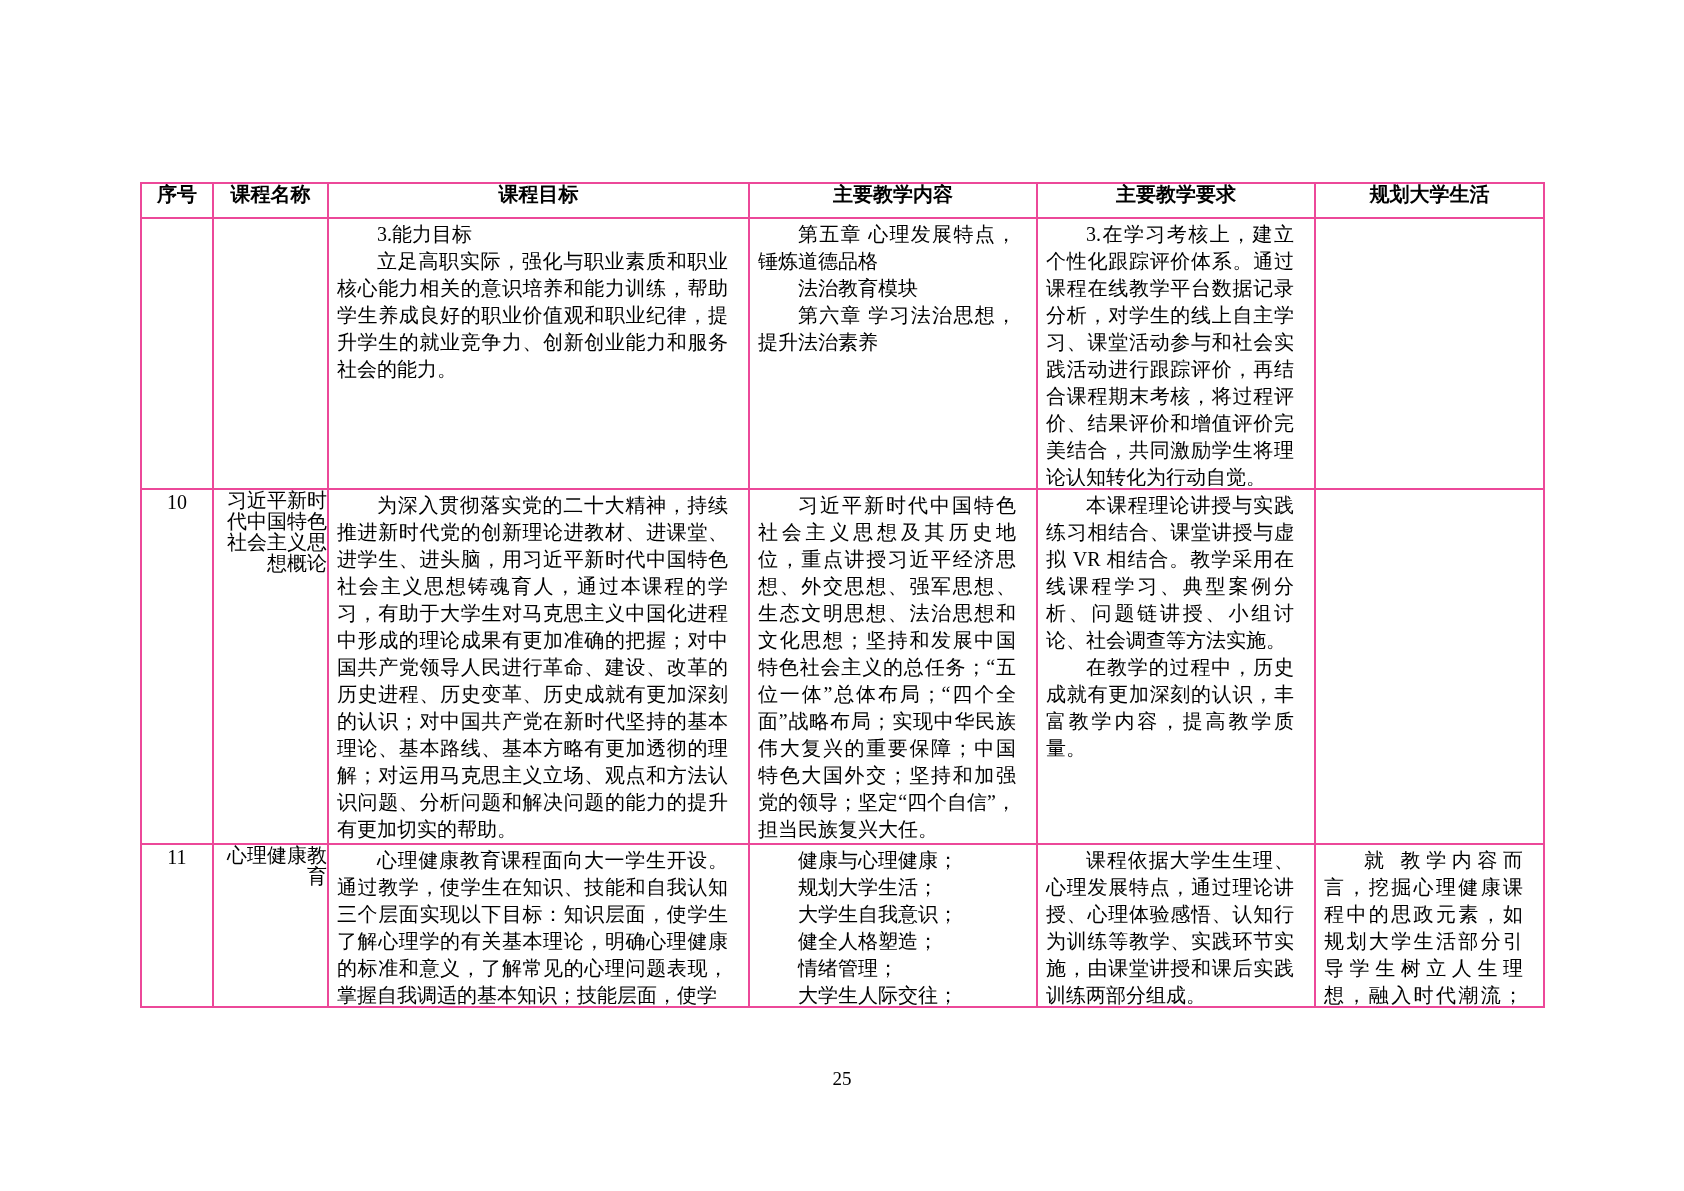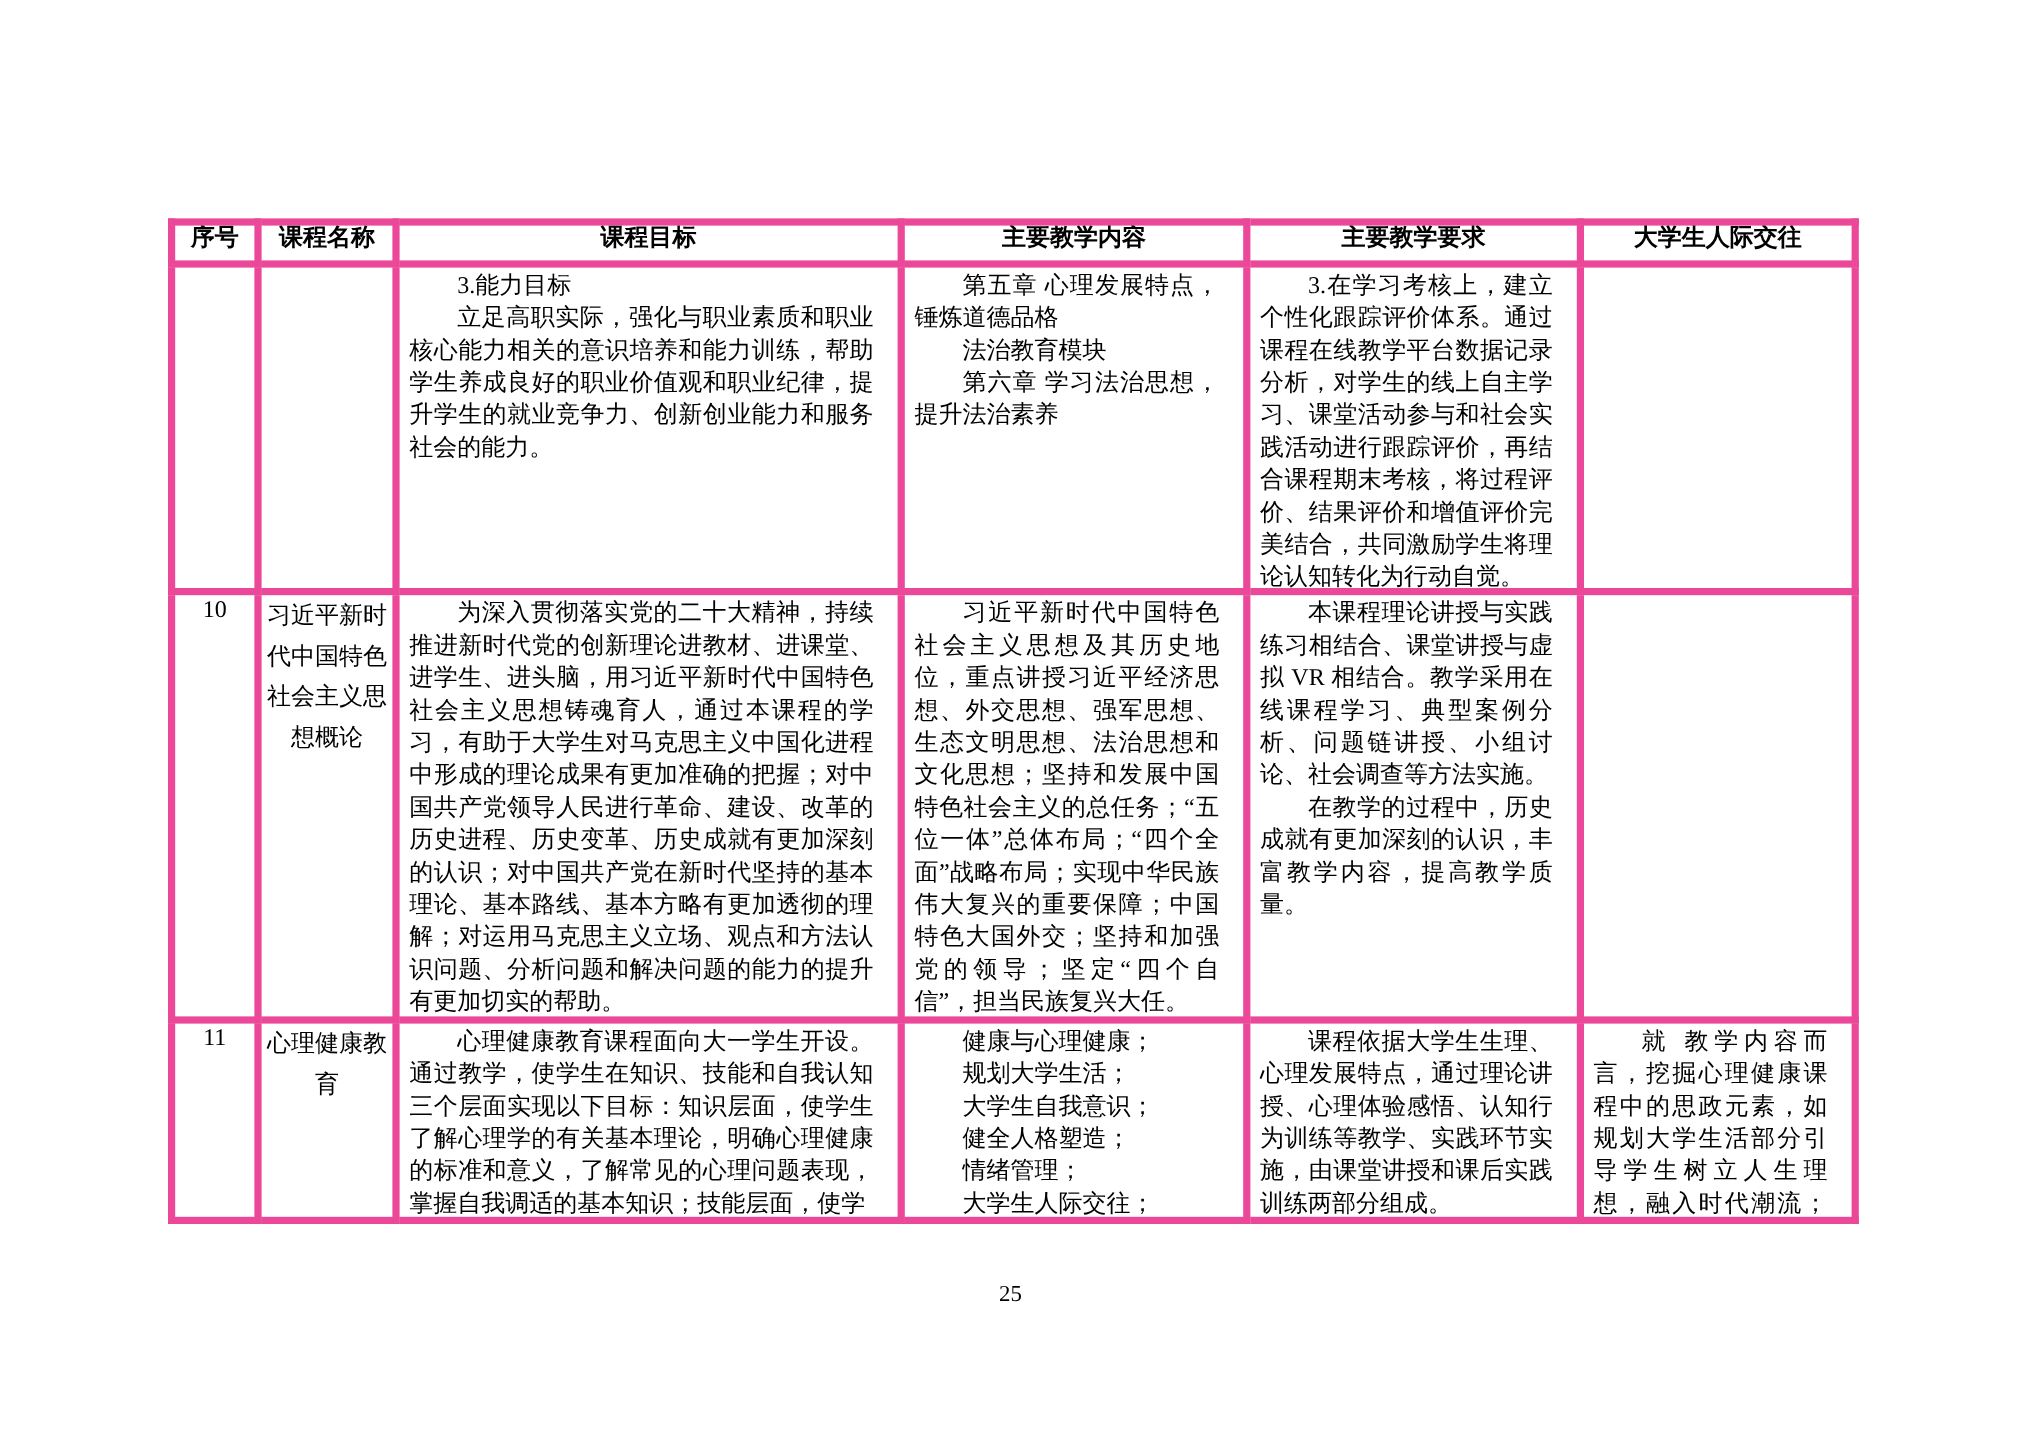--- a/index.html
+++ b/index.html
@@ -17,21 +17,21 @@
     overflow: hidden;
   }
   table.curriculum {
     position: absolute;
     left: 140px; top: 182px;
     width: 1403px;
     border-collapse: collapse;
     table-layout: fixed;
   }
   table.curriculum th, table.curriculum td {
-    border: 6px solid #ec4899;
+    border: 2px solid #ec4899;
     padding: 0;
     vertical-align: top;
     overflow: hidden;
   }
   th.hdr {
     height: 35px;
     text-align: center;
     vertical-align: middle;
     font-size: 20px;
     font-weight: bold;
@@ -54,21 +54,21 @@
     text-indent: 2em;
     text-align: justify;
     text-justify: inter-ideograph;
   }
   td.center-cell {
     text-align: center;
     vertical-align: middle;
     font-size: 20px;
     padding: 0 12px;
   }
-  td.name-cell { line-height: 34px; }
+  td.name-cell { line-height: 21px; text-align: right; }
   td.num-cell  { line-height: 24px; }
   .bold-inline { font-weight: normal; margin-left: 11px; }
   .page-number {
     position: absolute;
     left: 0; right: 0;
     top: 1068px;
     text-align: center;
     font-size: 19px;
   }
 </style>
@@ -86,21 +86,21 @@
       <col style="width:278px">
       <col style="width:229px">
     </colgroup>
     <thead>
       <tr>
         <th class="hdr">序号</th>
         <th class="hdr">课程名称</th>
         <th class="hdr">课程目标</th>
         <th class="hdr">主要教学内容</th>
         <th class="hdr">主要教学要求</th>
-        <th class="hdr">大学生人际交往</th>
+        <th class="hdr">规划大学生活</th>
       </tr>
     </thead>
     <tbody>
 
       <tr class="rA">
         <td class="center-cell num-cell"></td>
         <td class="center-cell name-cell"></td>
         <td>
           <div class="cb hA">
             <p>3.能力目标</p>

